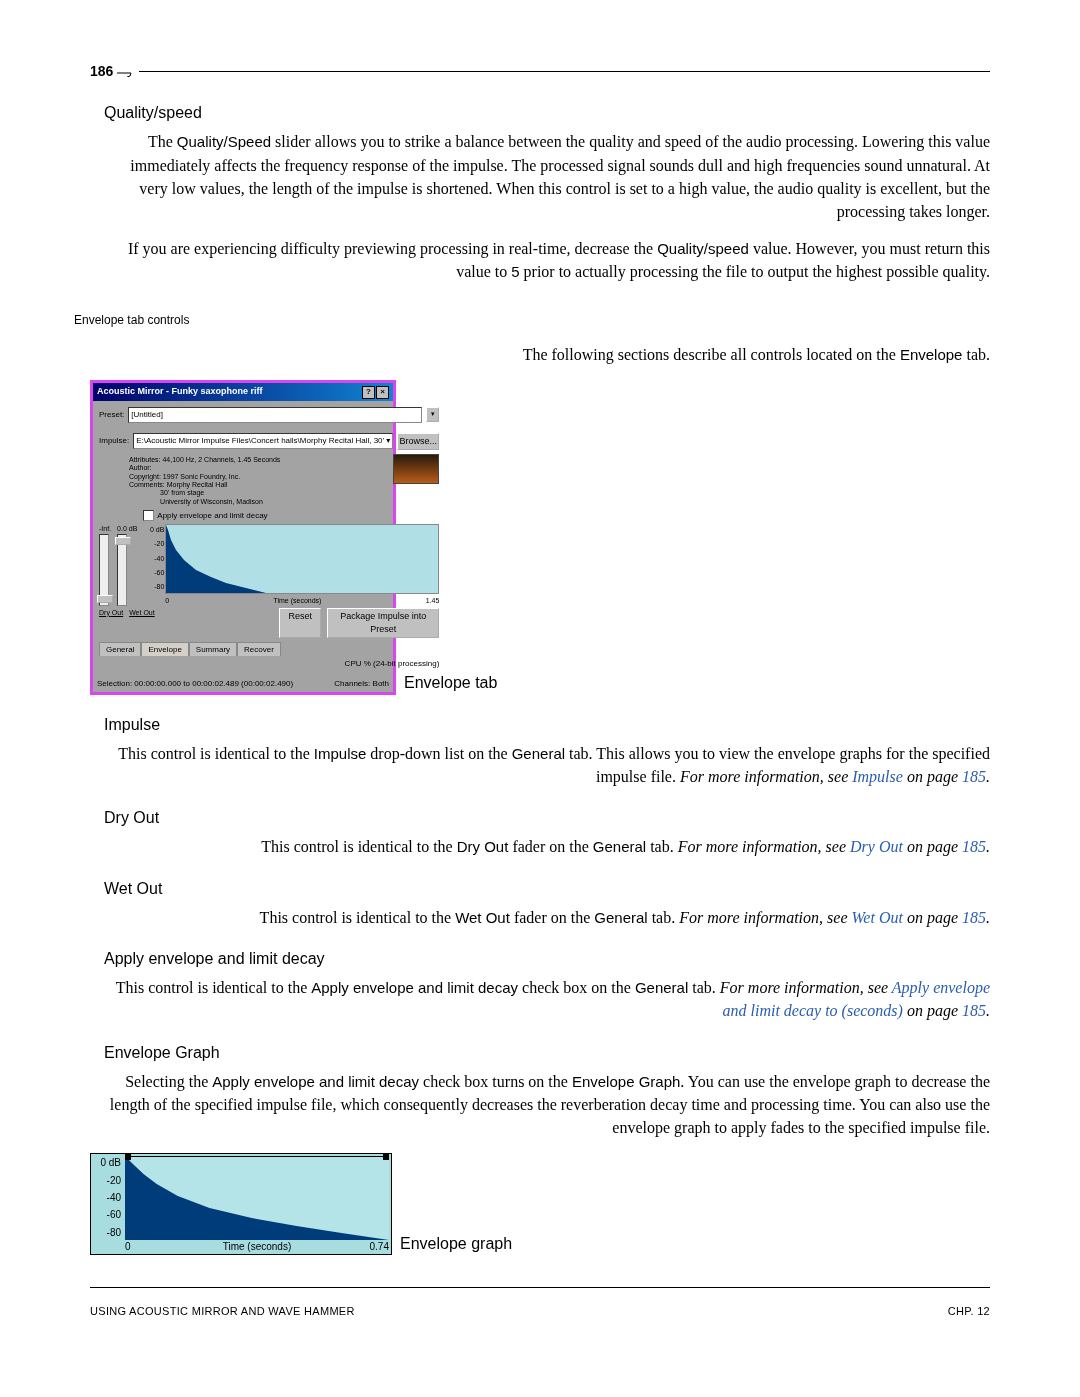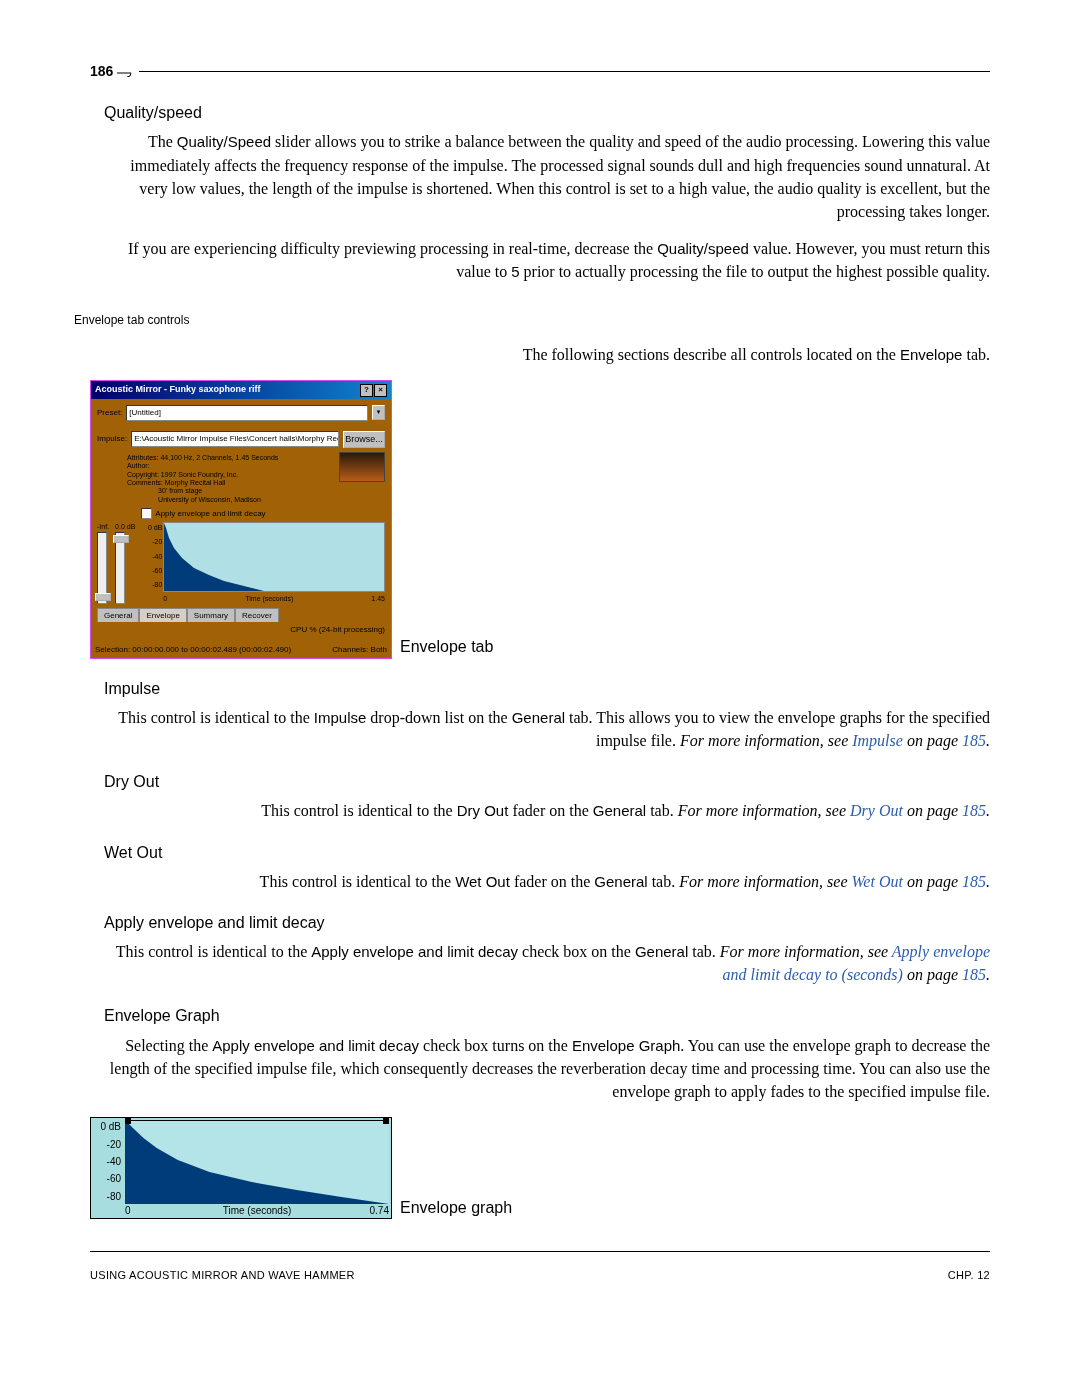--- a/index.html
+++ b/index.html
@@ -57,40 +57,40 @@
   display: inline-block;
   vertical-align: bottom;
   margin-left: 8px;
 }
 .fig-row { margin-top: 10px; margin-bottom: 6px; display:flex; align-items:flex-end;}
 
 .dlg {
   font-family: 'MS Sans Serif', Tahoma, Arial, sans-serif;
   font-size: 9px;
   width: 300px;
-  border: 1px solid #d946ef;
-  background: #a16207;
+  border: 3px solid #d946ef;
+  background: #a3a3a3;
   display: inline-block;
   vertical-align: bottom;
 }
 .dlg .titlebar {
   background: linear-gradient(to right, #00006b, #1084d0);
   color: #fff;
   font-weight: bold;
   padding: 2px 4px;
   display: flex;
   justify-content: space-between;
   font-size: 9px;
 }
 .dlg .titlebar .tbtns span {
   display:inline-block; width:11px; height:11px; background:#c0c0c0;
   border:1px solid #000; color:#000; text-align:center; line-height:10px;
   font-size:8px; font-weight:bold; margin-left:1px;
 }
-.dlg .inner { padding: 6px; display:flex; gap:6px;flex-direction:column;}
+.dlg .inner { padding: 6px; display:flex; gap:6px;}
 .dlg .main { flex:1; }
 .dlg .side { width:54px; display:flex; flex-direction:column; gap:4px;}
 .dlg .btn {
   background:#c0c0c0; border:1px outset #fff; font-size:9px;
   text-align:center; padding:1px 0;
 }
 .dlg .field {
   background:#fff; border:1px inset #888; font-size:8px; padding:1px 2px;
   white-space:nowrap; overflow:hidden;
 }
@@ -249,20 +249,27 @@
                 <path d="M0,0 L2,5 L5,15 L10,25 L18,35 L30,45 L45,52 L60,58 L80,63 L100,68 L100,68 L0,68 Z" fill="#003c7a"></path>
               </svg>
             </div>
             <div style="display:flex; justify-content:space-between; font-size:7px; margin-left:22px;">
               <span>0</span>
               <span>Time (seconds)</span>
               <span>1.45</span>
             </div>
           </div>
         </div>
+        <div style="display:flex; gap:6px; font-size:7px; margin-top:2px;">
+          <span style="text-decoration:underline">Dry Out</span>
+          <span style="text-decoration:underline">Wet Out</span>
+          <div style="flex:1"></div>
+          <div class="btn" style="width:40px">Reset</div>
+          <div class="btn" style="width:110px">Package Impulse into Preset</div>
+        </div>
         <div class="tabs">
           <div class="tab">General</div>
           <div class="tab active">Envelope</div>
           <div class="tab">Summary</div>
           <div class="tab">Recover</div>
           <div style="flex:1"></div>
         </div>
         <div class="cpu">CPU % (24-bit processing)</div>
       </div>
     </div>

